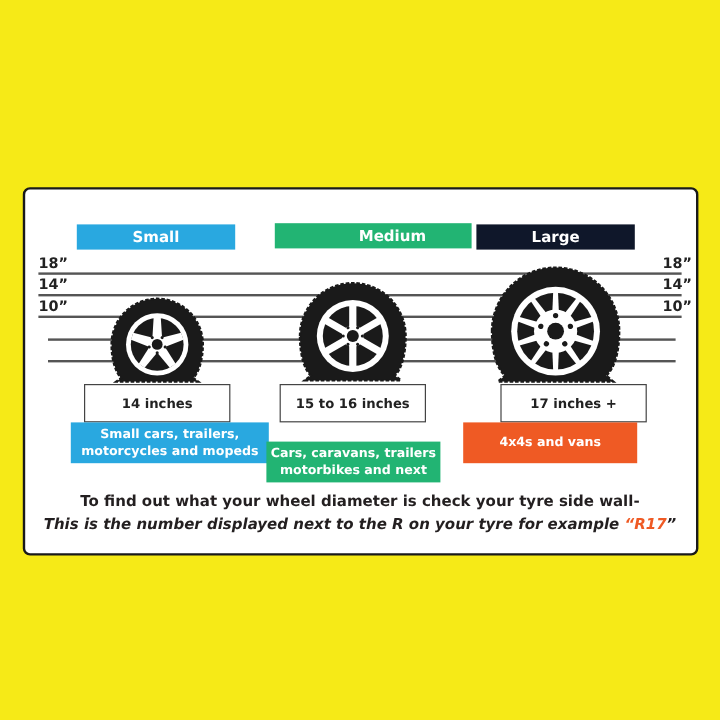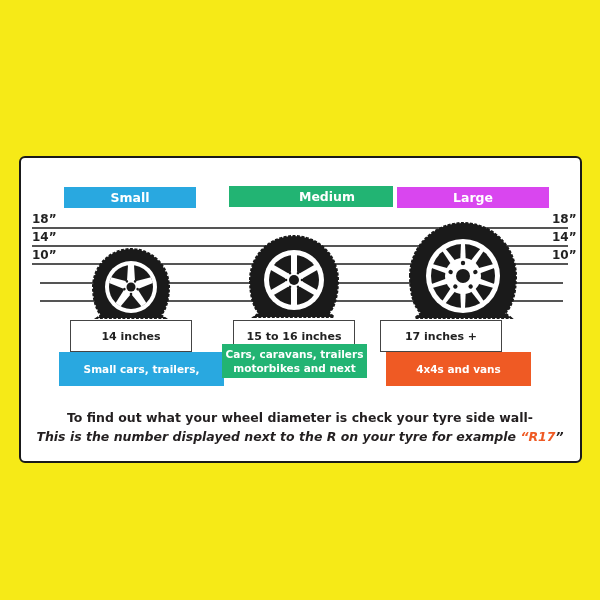--- a/index.html
+++ b/index.html
@@ -33,21 +33,21 @@
 <div class="tick" style="left:32px; top:212px;">18”</div>
 <div class="tick" style="left:32px; top:230px;">14”</div>
 <div class="tick" style="left:32px; top:248px;">10”</div>
 
 <div class="tick" style="left:552px; top:212px;">18”</div>
 <div class="tick" style="left:552px; top:230px;">14”</div>
 <div class="tick" style="left:552px; top:248px;">10”</div>
 
 <div class="cat" style="left:64px; top:187px; width:132px; background:#29a8e0;">Small</div>
 <div class="cat" style="left:229px; top:186px; width:132px; background:#22b473;padding-left:32px;">Medium</div>
-<div class="cat" style="left:397px; top:187px; width:152px; background:#d946ef;">Large</div>
+<div class="cat" style="left:397px; top:187px; width:132px; background:#0f172a;">Large</div>
 
 <svg class="tyre" style="left:91px; top:247px;" width="80" height="74" viewBox="-40 -40 80 74">
   <path d="M-38,0 A38,38 0 1 1 38,0 C38,14 34,24 30,28 L34,31 L-34,31 L-30,28 C-34,24 -38,14 -38,0 Z" fill="#1a1a1a" stroke="#1a1a1a" stroke-width="2" stroke-dasharray="3 1.5"></path>
   <circle r="26" fill="#fff"></circle>
   <circle r="22" fill="#1a1a1a"></circle>
   <g fill="#fff">
     <path d="M-3,-22 L3,-22 L4,-6 L-4,-6 Z" transform="rotate(0)"></path>
     <path d="M-3,-22 L3,-22 L4,-6 L-4,-6 Z" transform="rotate(72)"></path>
     <path d="M-3,-22 L3,-22 L4,-6 L-4,-6 Z" transform="rotate(144)"></path>
     <path d="M-3,-22 L3,-22 L4,-6 L-4,-6 Z" transform="rotate(216)"></path>
@@ -110,26 +110,27 @@
     <circle cx="0" cy="-13" r="2.2" transform="rotate(0)"></circle>
     <circle cx="0" cy="-13" r="2.2" transform="rotate(72)"></circle>
     <circle cx="0" cy="-13" r="2.2" transform="rotate(144)"></circle>
     <circle cx="0" cy="-13" r="2.2" transform="rotate(216)"></circle>
     <circle cx="0" cy="-13" r="2.2" transform="rotate(288)"></circle>
   </g>
 </svg>
 
 <div class="size" style="left:70px; top:320px; width:122px;">14 inches</div>
 <div class="size" style="left:233px; top:320px; width:122px;">15 to 16 inches</div>
-<div class="size" style="left:380px; top:320px; width:122px;">17 inches +</div>
+<div class="size" style="left:417px; top:320px; width:122px;">17 inches +</div>
 
 <div class="desc" style="left:59px; top:352px; width:165px; background:#29a8e0;">
   <span>Small cars, trailers,</span>
+  <span>motorcycles and mopeds</span>
 </div>
-<div class="desc" style="left:222px; top:344px; width:145px; background:#22b473;">
+<div class="desc" style="left:222px; top:368px; width:145px; background:#22b473;">
   <span>Cars, caravans, trailers</span>
   <span>motorbikes and next</span>
 </div>
 <div class="desc" style="left:386px; top:352px; width:145px; background:#ef5a24;">
   <span>4x4s and vans</span>
 </div>
 
 <div class="footer" style="top:410px;">To find out what your wheel diameter is check your tyre side wall-</div>
 <div class="footer" style="top:429px;font-style:italic;">
   <span>This is the number displayed next to the R on your tyre for example </span><span class="hl">“</span><span class="hl">R17</span><span>”</span>

